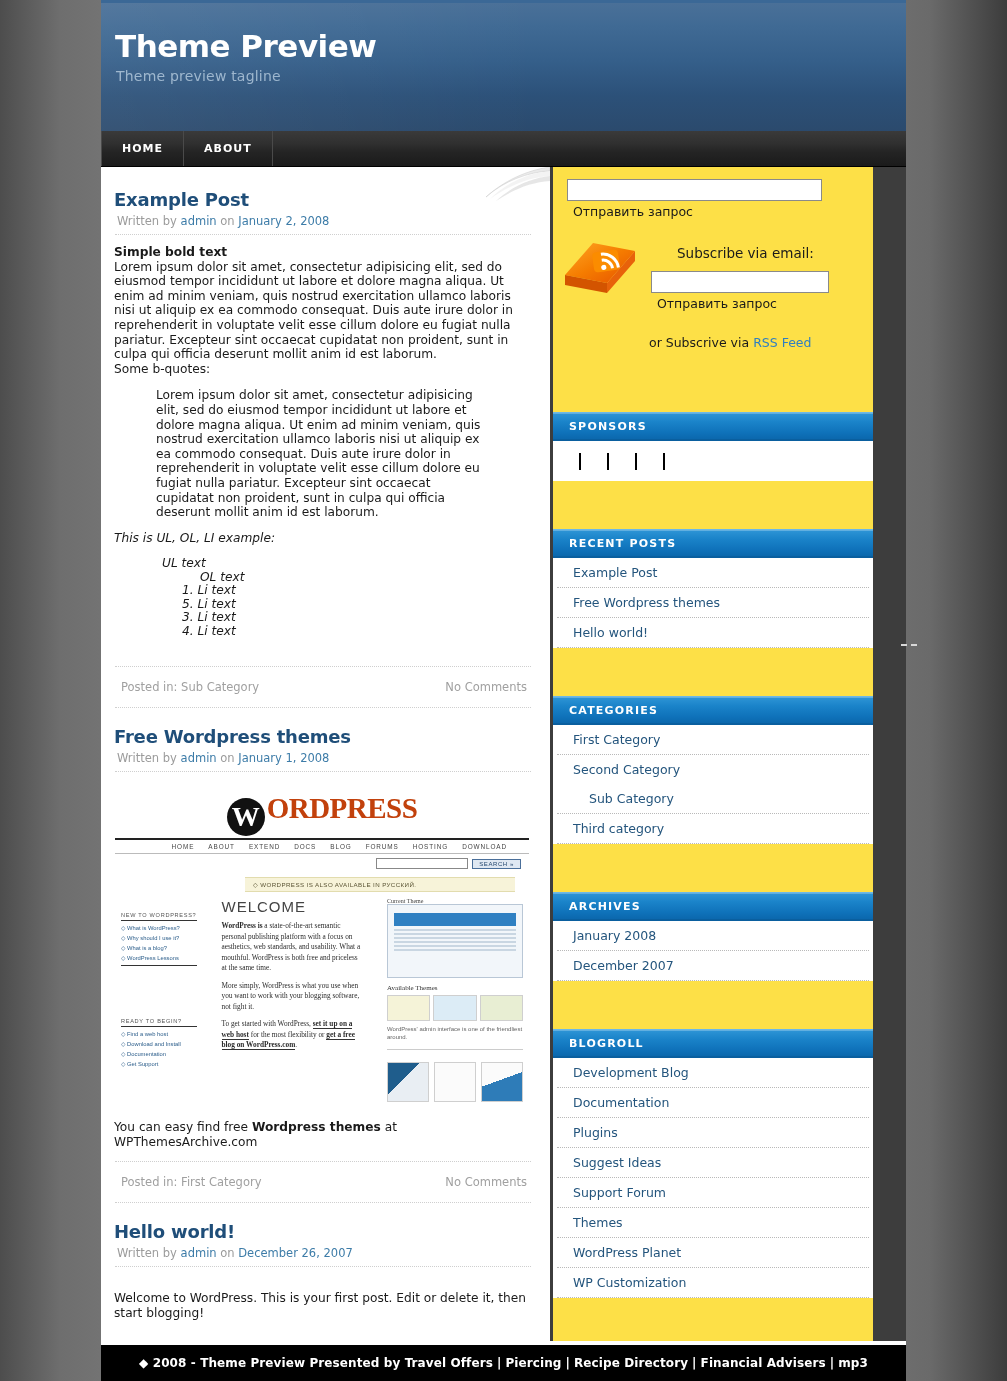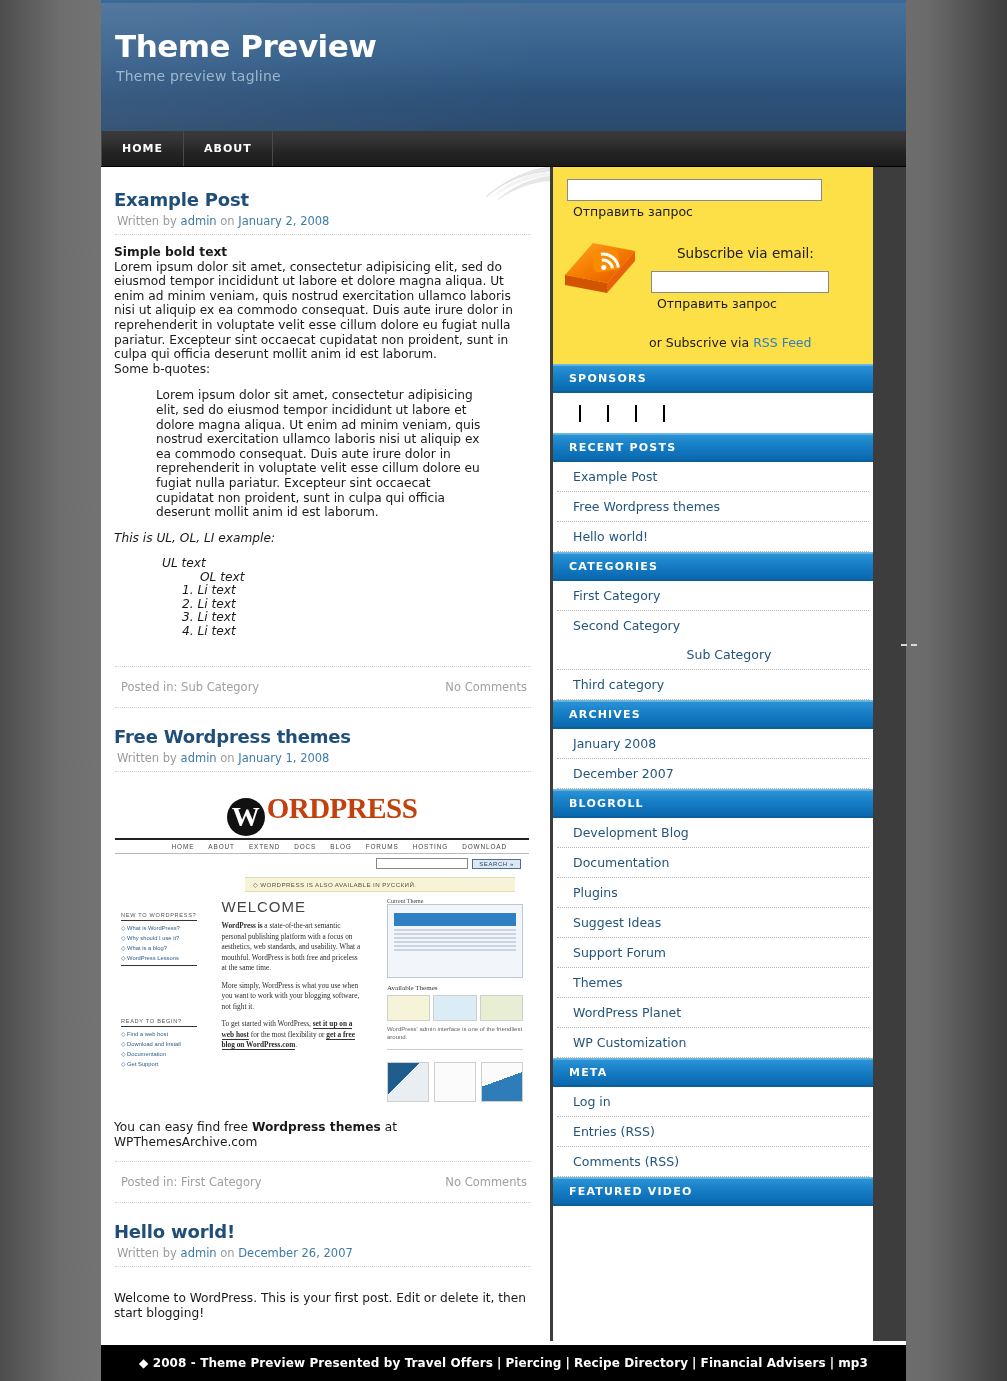--- a/index.html
+++ b/index.html
@@ -133,27 +133,28 @@
   .sub-rss-line { margin-left:82px; margin-top:20px; font-size:12.5px; color:#1a1a1a; }
   .sub-rss-line a { color:#2f7fc1; text-decoration:none; cursor:pointer; }
   .widget { margin:0 0 0 0; }
   .widget-head {
     height:29px; display:flex; align-items:center;
     background:linear-gradient(to bottom,#2e95d6 0%,#1a83c9 35%,#0f72ba 75%,#0b68ad 100%);
     border-top:1px solid #6cb8e6; border-bottom:2px solid #0a5f9f;
     color:#ffffff; font-size:11px; font-weight:bold; letter-spacing:1.2px;
     padding-left:16px; text-transform:uppercase;
     box-shadow:inset 0 1px 0 rgba(255,255,255,0.25);
+    margin-top:48px;
   }
   .widget-body { background:#ffffff; padding:0 4px 0 4px; }
   .wlink {
     display:block; font-size:12.5px; color:#24557d; padding:7px 0 7px 16px;
     border-bottom:1px dotted #b9b9b9; text-decoration:none; cursor:pointer;
   }
-  .wlink.sub { padding-left:32px; border-bottom:none;text-align:center; }
+  .wlink.sub { padding-left:32px; border-bottom:none; }
   .wlink.nodot { border-bottom:none; }
   .sponsors-row { display:flex; gap:26px; padding:12px 0 11px 22px; border-bottom:none; }
   .brokenimg { width:2px; height:17px; background:#000; }
   .featured-body { height:150px; background:#fff; }
   
   .footer {
     position:absolute; left:0; bottom:0; width:805px; height:36px;
     background:#000000; color:#ffffff;
     display:flex; align-items:center; justify-content:center;
     font-size:12px; font-weight:bold; letter-spacing:0.1px;
@@ -209,21 +210,21 @@
           <div style="font-weight:bold">Simple bold text</div>
           <div>Lorem ipsum dolor sit amet, consectetur adipisicing elit, sed do eiusmod tempor incididunt ut labore et dolore magna aliqua. Ut enim ad minim veniam, quis nostrud exercitation ullamco laboris nisi ut aliquip ex ea commodo consequat. Duis aute irure dolor in reprehenderit in voluptate velit esse cillum dolore eu fugiat nulla pariatur. Excepteur sint occaecat cupidatat non proident, sunt in culpa qui officia deserunt mollit anim id est laborum.</div>
           <div>Some b-quotes:</div>
           <div class="bq">Lorem ipsum dolor sit amet, consectetur adipisicing elit, sed do eiusmod tempor incididunt ut labore et dolore magna aliqua. Ut enim ad minim veniam, quis nostrud exercitation ullamco laboris nisi ut aliquip ex ea commodo consequat. Duis aute irure dolor in reprehenderit in voluptate velit esse cillum dolore eu fugiat nulla pariatur. Excepteur sint occaecat cupidatat non proident, sunt in culpa qui officia deserunt mollit anim id est laborum.</div>
           <div class="list-block">
             <div>This is UL, OL, LI example:</div>
             <div class="ul-text" style="margin-top:12px">UL text</div>
             <div class="ol-text">OL text</div>
             <div>
               <div style="margin-left:68px">1.  Li text</div>
-              <div style="margin-left:68px">2.  Li text</div>
+              <div style="margin-left:68px">5.  Li text</div>
               <div style="margin-left:68px">3.  Li text</div>
               <div style="margin-left:68px">4.  Li text</div>
             </div>
           </div>
         </div>
         <div class="post-footer" style="margin-top:28px">
           <span class="pf-left">Posted in: Sub Category</span>
           <span class="pf-right">No Comments</span>
         </div>
       </div>

